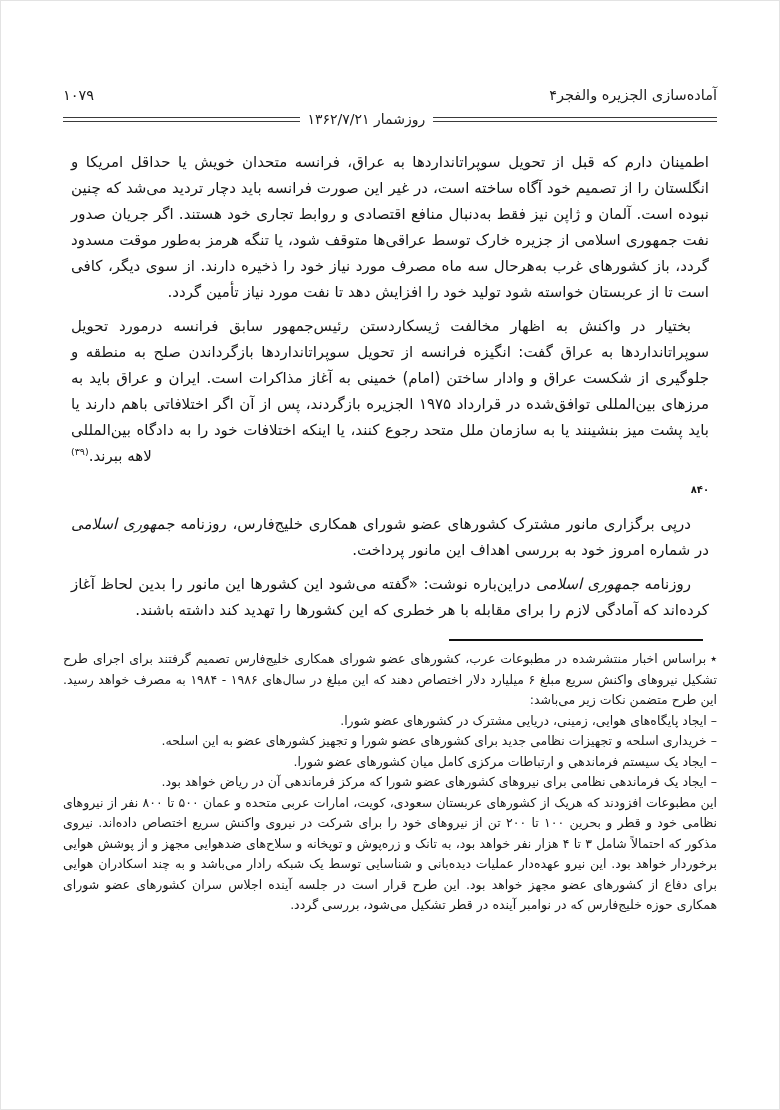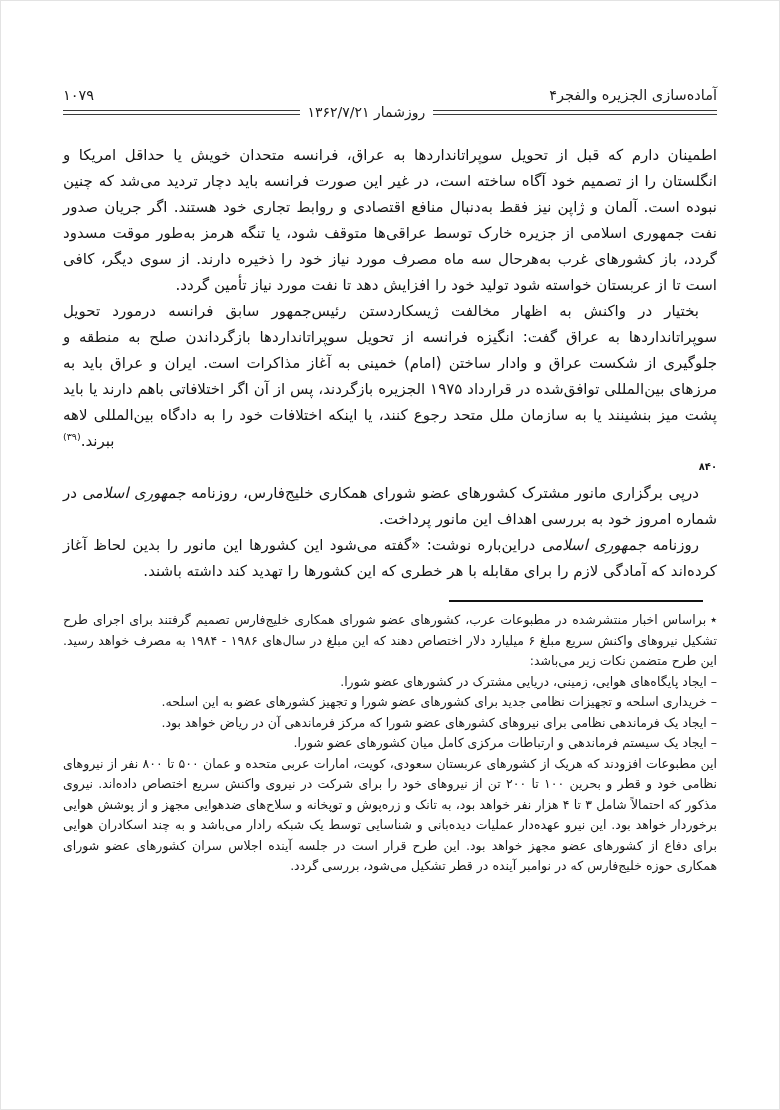--- a/index.html
+++ b/index.html
@@ -28,21 +28,21 @@
     display: flex;
     justify-content: space-between;
     align-items: flex-end;
     padding-top: 86px;
     font-size: 14.5px;
     color: #1b1b1b;
   }
   .hdr-row2 {
     display: flex;
     align-items: center;
-    margin-top: 1px;
+    margin-top: 8px;
     font-size: 14px;
     color: #1b1b1b;
   }
   .dbl-rule {
     border-top: 1px solid #3a3a3a;
     border-bottom: 1px solid #3a3a3a;
     height: 3px;
   }
   .rule-right { flex: 1.2; }
   .rule-left  { flex: 1; }
@@ -50,21 +50,21 @@
     padding: 0 8px;
     white-space: nowrap;
   }
   
   .body-text {
     margin-top: 22px;
     font-size: 15px;
     line-height: 26px;
     text-align: justify;
   }
-  .body-text p { margin: 0; }
+  .body-text p { margin: 8px; }
   .indent { text-indent: 18px; }
   .para-quote-end { text-align-last: left; }
   .para-justify-last { text-align-last: justify; }
   .it { font-style: italic; }
   sup.fn-ref {
     font-size: 9.5px;
     vertical-align: super;
     line-height: 0;
   }
   sup.fn-star {
@@ -141,19 +141,19 @@
     </div>
 
     <hr class="footnote-sep">
 
     <div class="footnote">
       <p>
         <span class="fn-marker">٭</span><span>براساس اخبار منتشرشده در مطبوعات عرب، کشورهای عضو شورای همکاری خلیج‌فارس تصمیم گرفتند برای اجرای طرح تشکیل نیروهای واکنش سریع مبلغ ۶ میلیارد دلار اختصاص دهند که این مبلغ در سال‌های ۱۹۸۶ - ۱۹۸۴ به مصرف خواهد رسید. این طرح متضمن نکات زیر می‌باشد:</span>
       </p>
       <p>– ایجاد پایگاه‌های هوایی، زمینی، دریایی مشترک در کشورهای عضو شورا.</p>
       <p>– خریداری اسلحه و تجهیزات نظامی جدید برای کشورهای عضو شورا و تجهیز کشورهای عضو به این اسلحه.</p>
+      <p>– ایجاد یک سیستم فرماندهی و ارتباطات مرکزی کامل میان کشورهای عضو شورا.</p>
       <p>– ایجاد یک فرماندهی نظامی برای نیروهای کشورهای عضو شورا که مرکز فرماندهی آن در ریاض خواهد بود.</p>
-      <p>– ایجاد یک سیستم فرماندهی و ارتباطات مرکزی کامل میان کشورهای عضو شورا.</p>
       <p>این مطبوعات افزودند که هریک از کشورهای عربستان سعودی، کویت، امارات عربی متحده و عمان ۵۰۰ تا ۸۰۰ نفر از نیروهای نظامی خود و قطر و بحرین ۱۰۰ تا ۲۰۰ تن از نیروهای خود را برای شرکت در نیروی واکنش سریع اختصاص داده‌اند. نیروی مذکور که احتمالاً شامل ۳ تا ۴ هزار نفر خواهد بود، به تانک و زره‌پوش و توپخانه و سلاح‌های ضدهوایی مجهز و از پوشش هوایی برخوردار خواهد بود. این نیرو عهده‌دار عملیات دیده‌بانی و شناسایی توسط یک شبکه رادار می‌باشد و به چند اسکادران هوایی برای دفاع از کشورهای عضو مجهز خواهد بود. این طرح قرار است در جلسه آینده اجلاس سران کشورهای عضو شورای همکاری حوزه خلیج‌فارس که در نوامبر آینده در قطر تشکیل می‌شود، بررسی گردد.</p>
     </div>
 
   </div>
 </div>
 
 </body></html>

